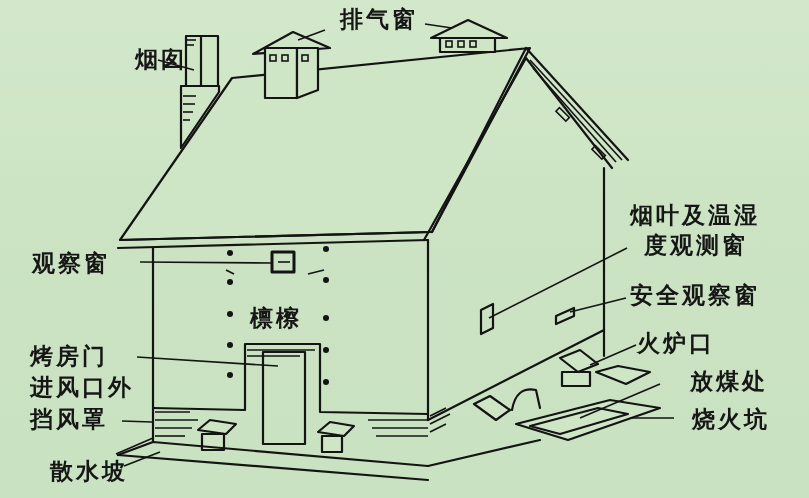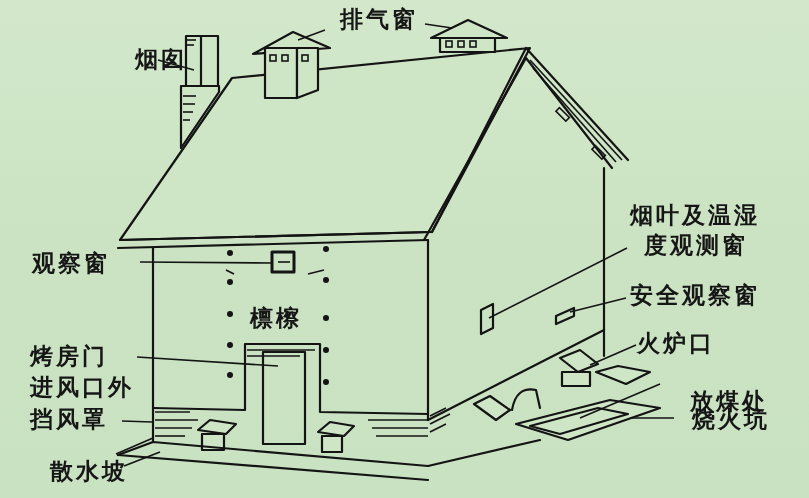--- a/index.html
+++ b/index.html
@@ -160,16 +160,16 @@
 <div class="lbl" style="left:32px;top:250px;">观察窗</div>
 <div class="lbl" style="left:250px;top:283px;margin-top:22px;">檩檫</div>
 <div class="lbl" style="left:30px;top:343px;">烤房门</div>
 <div class="lbl" style="left:30px;top:374px;">进风口外</div>
 <div class="lbl" style="left:30px;top:406px;text-align:center;">挡风罩</div>
 <div class="lbl" style="left:30px;top:458px;margin-left:20px;">散水坡</div>
 <div class="lbl" style="left:630px;top:202px;">烟叶及温湿</div>
 <div class="lbl" style="left:644px;top:232px;">度观测窗</div>
 <div class="lbl" style="left:630px;top:282px;">安全观察窗</div>
 <div class="lbl" style="left:637px;top:330px;">火炉口</div>
-<div class="lbl" style="left:690px;top:368px;margin-top:20px;">放煤处</div>
+<div class="lbl" style="left:690px;top:368px;">放煤处</div>
 <div class="lbl" style="left:692px;top:406px;">烧火坑</div>
 
 </div>
 
 </body></html>

